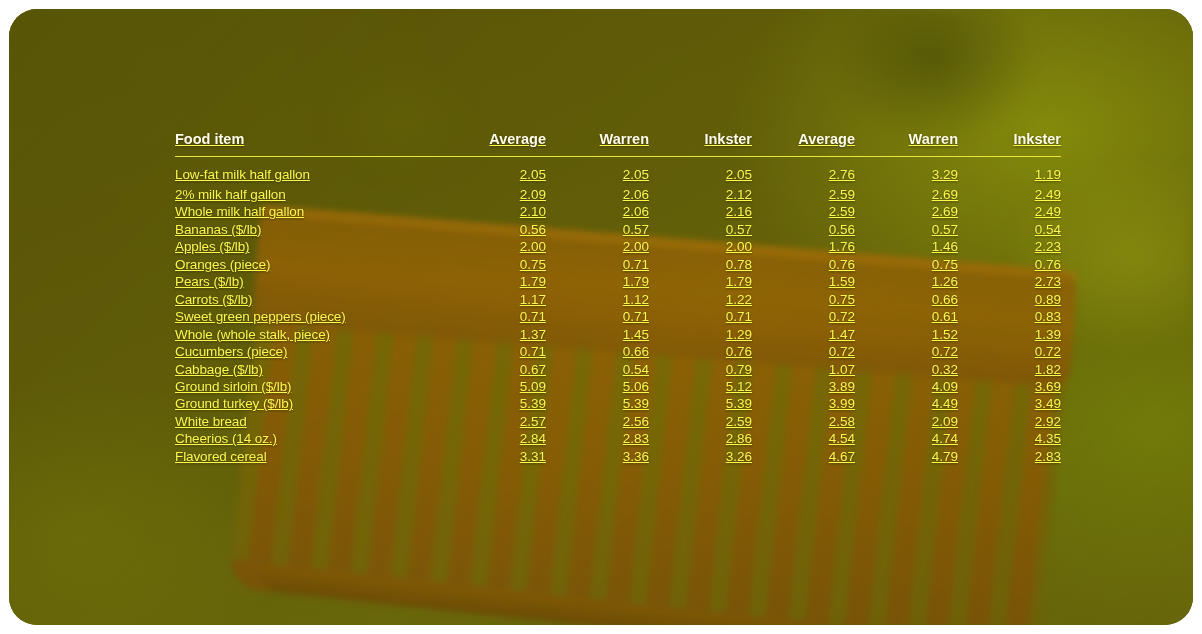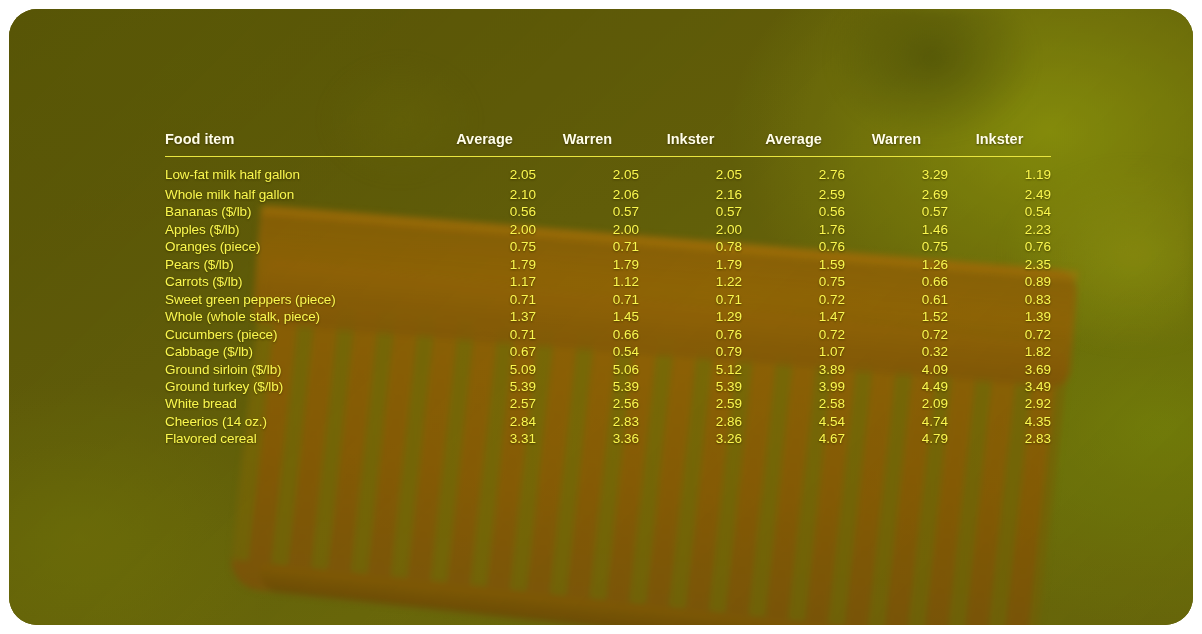--- a/index.html
+++ b/index.html
@@ -127,40 +127,41 @@
 
   
   #table-wrap {
     position: absolute;
     left: 0; top: 0;
     width: 1184px;
     height: 616px;
   }
   table.price-table {
     position: absolute;
-    left: 156px;
+    left: 166px;
     top: 122px;
     width: 886px;
     border-collapse: collapse;
     color: #fdfb4a;
+    text-decoration: underline;
   }
   table.price-table th {
     font-size: 14.5px;
     font-weight: bold;
     color: #fffde8;
     padding: 0 0 9px 0;
     text-shadow: 0 1px 2px rgba(40,34,0,0.65);
     white-space: nowrap;
   }
   table.price-table th.col-item {
     text-align: left;
     width: 268px;
   }
   table.price-table th.col-num {
-    text-align: center;
+    text-align: right;
     width: 103px;
   }
   table.price-table thead tr {
     border-bottom: 1.5px solid #e9e53f;
   }
   table.price-table td {
     font-size: 13.5px;
     padding: 0;
     height: 17.45px;
     line-height: 17.45px;
@@ -219,20 +220,29 @@
           <tr>
             <td class="cell-item">Low-fat milk half gallon</td>
             <td class="cell-num">2.05</td>
             <td class="cell-num">2.05</td>
             <td class="cell-num">2.05</td>
             <td class="cell-num">2.76</td>
             <td class="cell-num">3.29</td>
             <td class="cell-num">1.19</td>
           </tr>
           <tr>
+            <td class="cell-item">2% milk half gallon</td>
+            <td class="cell-num">2.09</td>
+            <td class="cell-num">2.06</td>
+            <td class="cell-num">2.12</td>
+            <td class="cell-num">2.59</td>
+            <td class="cell-num">2.69</td>
+            <td class="cell-num">2.49</td>
+          </tr>
+          <tr>
             <td class="cell-item">Whole milk half gallon</td>
             <td class="cell-num">2.10</td>
             <td class="cell-num">2.06</td>
             <td class="cell-num">2.16</td>
             <td class="cell-num">2.59</td>
             <td class="cell-num">2.69</td>
             <td class="cell-num">2.49</td>
           </tr>
           <tr>
             <td class="cell-item">Bananas ($/lb)</td>
@@ -261,21 +271,21 @@
             <td class="cell-num">0.75</td>
             <td class="cell-num">0.76</td>
           </tr>
           <tr>
             <td class="cell-item">Pears ($/lb)</td>
             <td class="cell-num">1.79</td>
             <td class="cell-num">1.79</td>
             <td class="cell-num">1.79</td>
             <td class="cell-num">1.59</td>
             <td class="cell-num">1.26</td>
-            <td class="cell-num">2.35</td>
+            <td class="cell-num">2.73</td>
           </tr>
           <tr>
             <td class="cell-item">Carrots ($/lb)</td>
             <td class="cell-num">1.17</td>
             <td class="cell-num">1.12</td>
             <td class="cell-num">1.22</td>
             <td class="cell-num">0.75</td>
             <td class="cell-num">0.66</td>
             <td class="cell-num">0.89</td>
           </tr>

